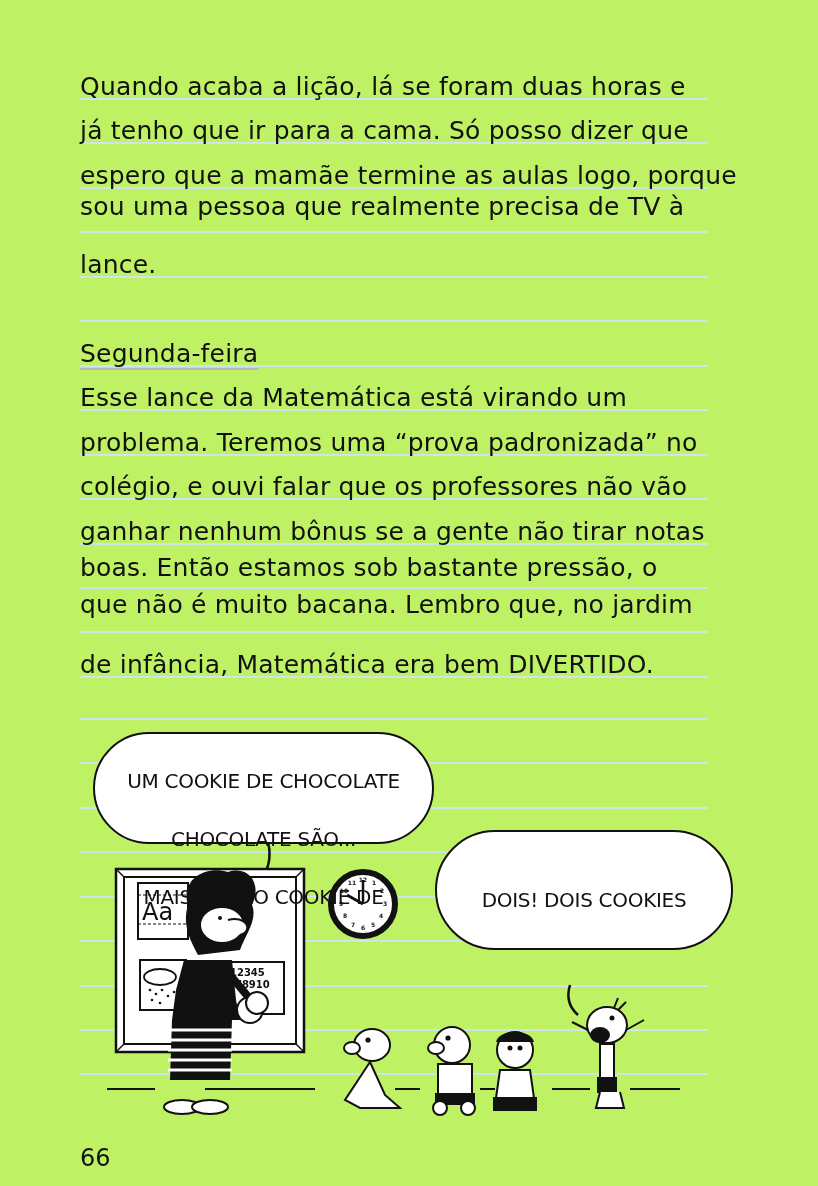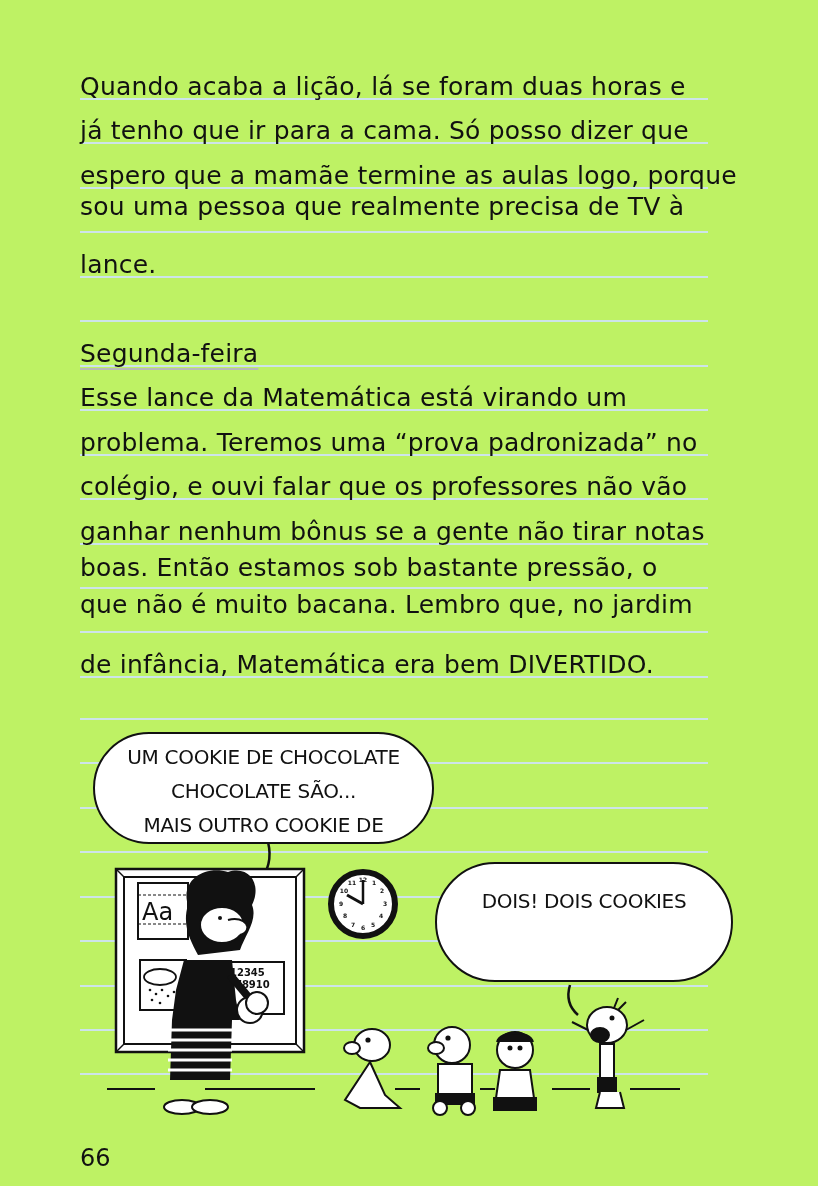--- a/index.html
+++ b/index.html
@@ -7,21 +7,21 @@
          font-family: "DejaVu Sans", sans-serif; color: #111; }
   .page { position: absolute; left: 0; top: 0; width: 818px; height: 1186px; background: #bef264; }
   .rules { position: absolute; left: 80px; top: 0; width: 628px; height: 1186px; }
   .rule { position: absolute; left: 0; width: 628px; height: 1.5px; background: #cde4ea; }
   .line { position: absolute; left: 80px; font-size: 25px; line-height: 30px; white-space: nowrap;
           letter-spacing: 0.2px; font-family: "DejaVu Sans", sans-serif; font-weight: 400; }
   .heading { text-decoration: underline; text-decoration-color: #b9b9b9; text-underline-offset: 6px; }
   .bubble { position: absolute; border: 2.5px solid #111; border-radius: 60px; background: #fff;
             text-align: center; font-family: "DejaVu Sans", sans-serif; font-size: 20px; line-height: 34px;
             letter-spacing: -0.3px; }
-  .bubble div { white-space: nowrap; }
+  .bubble div { white-space: nowrap; margin-top: 24px; }
   .pagenum { position: absolute; left: 80px; top: 1128px; font-size: 24px; font-family: "DejaVu Sans", sans-serif; margin-top: 16px; }
   svg.art { position: absolute; left: 0; top: 0; }
 </style>
 </head>
 <body>
 
 <div class="page">
 
   <div class="rules">
     <div class="rule" style="top:98px"></div>
@@ -186,18 +186,18 @@
       <path d="M600 1092 L596 1108 L624 1108 L620 1092"></path>
     </g>
   </svg>
 
   <div class="bubble" style="left:93px; top:732px; width:341px; height:112px; padding-top:6px; box-sizing:border-box;">
     <div>UM COOKIE DE CHOCOLATE</div>
     <div>CHOCOLATE SÃO...</div>
     <div>MAIS OUTRO COOKIE DE</div>
   </div>
 
-  <div class="bubble" style="left:435px; top:862px; width:298px; height:120px; padding-top:21px; box-sizing:border-box; line-height:32px;">
+  <div class="bubble" style="left:435px; top:830px; width:298px; height:120px; padding-top:28px; box-sizing:border-box; line-height:32px;">
     <div>DOIS! DOIS COOKIES</div>
   </div>
 
   <div class="pagenum">66</div>
 </div>
 
 </body></html>

